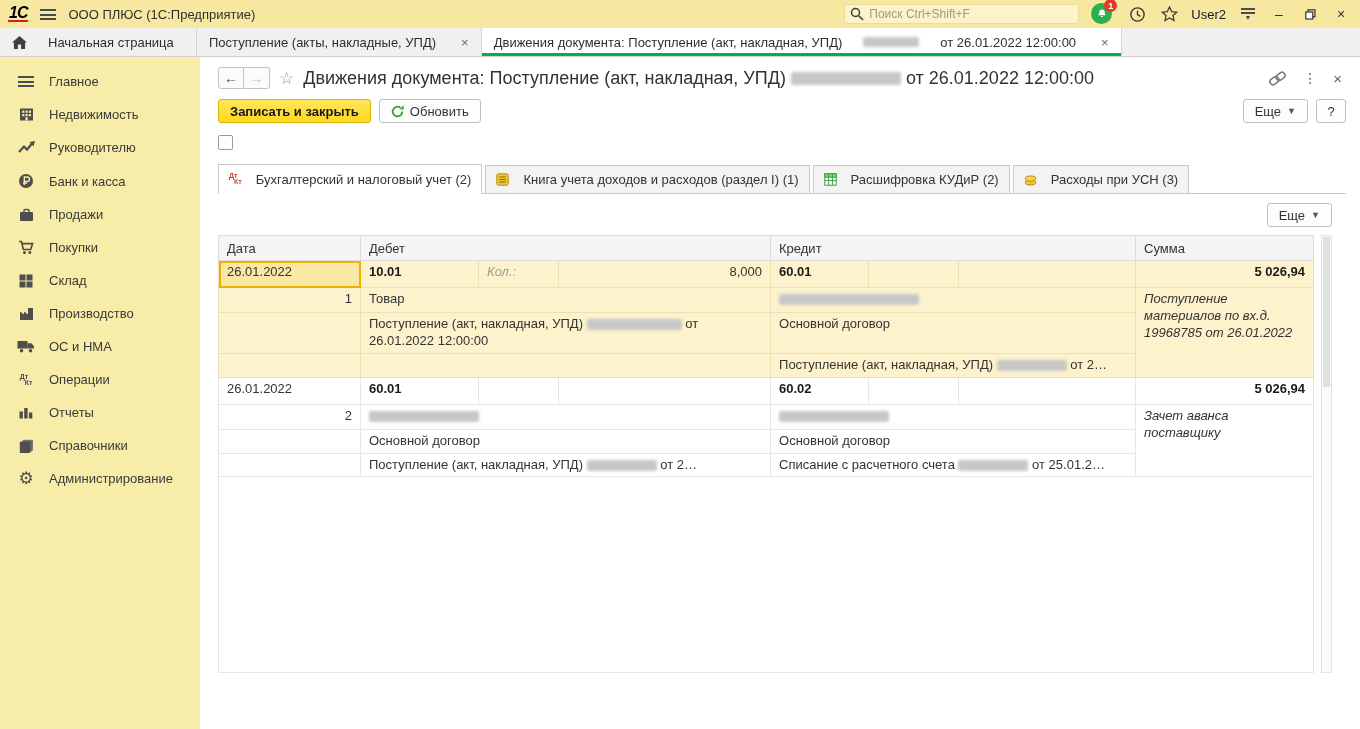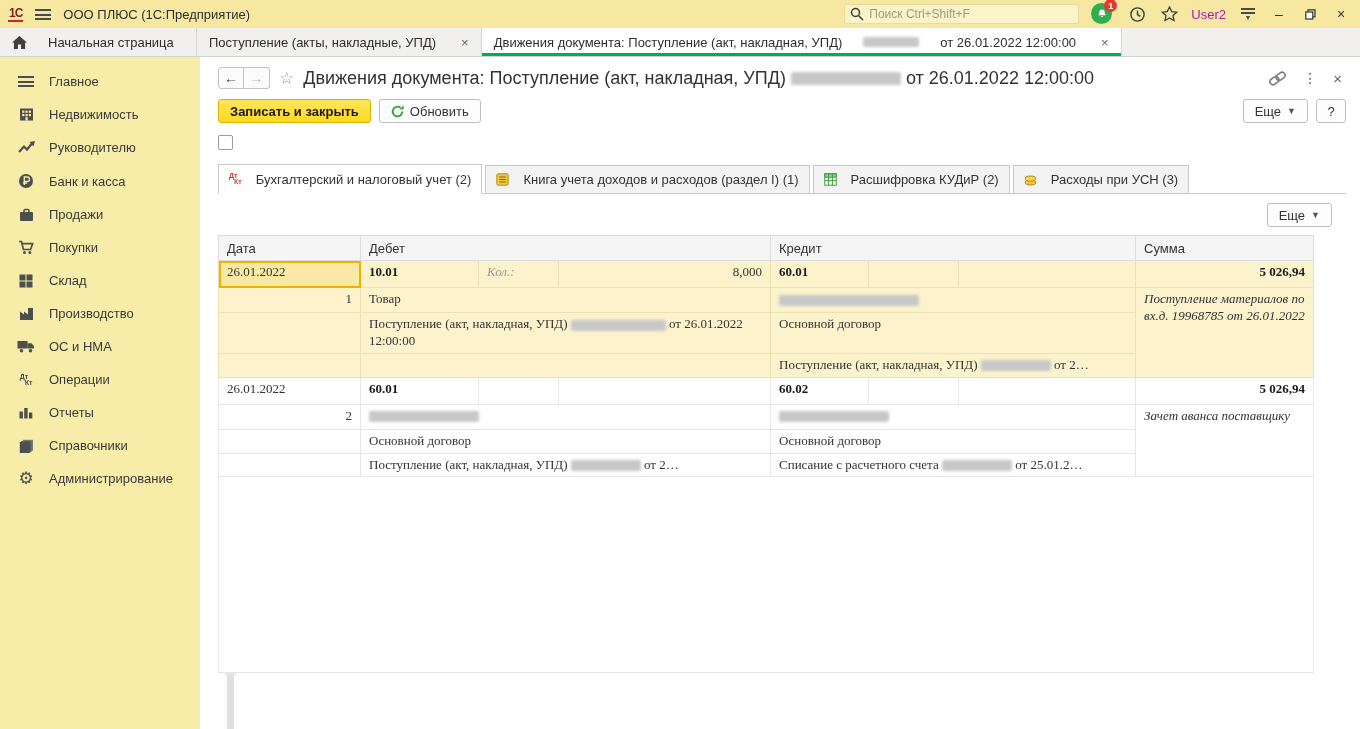--- a/index.html
+++ b/index.html
@@ -1,33 +1,33 @@
 <!DOCTYPE html>
 <html><head>
 <meta charset="utf-8">
 <style>
   * { box-sizing: border-box; margin: 0; padding: 0; }
   html,body { width:1360px; height:729px; overflow:hidden; }
   body { font-family:"Liberation Sans","DejaVu Sans",sans-serif; font-size:13px; color:#333; background:#fff; }
 
   
   .topbar { height:28px; background:#f6e8a0; display:flex; align-items:center; padding:0 10px 0 8px; gap:12px; }
-  .logo1c { color:#7f1d1d; font-weight:bold; font-size:12px; letter-spacing:-1px; border-bottom:2px solid #d6201f; line-height:14px; padding:0 1px; }
+  .logo1c { color:#000000; font-weight:bold; font-style:italic; font-size:16px; letter-spacing:-1px; border-bottom:2px solid #d6201f; line-height:14px; padding:0 1px; }
   .burger { width:16px; height:11px; border-top:2px solid #4a4a4a; border-bottom:2px solid #4a4a4a; position:relative; }
   .burger::after { content:""; position:absolute; left:0; right:0; top:3px; border-top:2px solid #4a4a4a; }
   .app-title { color:#2e2e2e; }
   .search-wrap { margin-left:auto; position:relative; width:235px;text-decoration:underline; }
   .search-wrap svg { position:absolute; left:6px; top:3px; }
   .search-input { width:235px; height:20px; background:#fbf3c9; border:1px solid #e9dc9c; border-radius:3px; padding:0 6px 0 24px; font-size:12px; color:#444; outline:none; font-family:inherit; }
   .search-input::placeholder { color:#a09a83; }
   .tb-ic { display:flex; align-items:center; justify-content:center; height:22px; min-width:20px; cursor:default; }
   .bell-wrap { position:relative; width:24px; height:22px; }
   .bell-circle { position:absolute; left:0; top:0; width:21px; height:21px; border-radius:50%; background:#2fae4d; display:flex; align-items:center; justify-content:center; }
   .bell-badge { position:absolute; right:-2px; top:-4px; min-width:13px; height:13px; border-radius:7px; background:#e43a2e; color:#fff; font-size:9px; font-weight:bold; display:flex; align-items:center; justify-content:center; padding:0 2px; }
-  .user-label { color:#a21caf; }
+  .user-label { color:#0f172a; }
   .svc-menu { display:flex; flex-direction:column; align-items:center; gap:2px; }
   .svc-menu i { display:block; width:14px; border-top:2px solid #4a4a4a; }
   .svc-menu b { font-size:7px; color:#4a4a4a; line-height:4px; }
   .win-ctl { font-size:14px; color:#333; width:18px; text-align:center; }
 
   
   .tabbar { height:29px; background:#f1f0ee; border-bottom:1px solid #cfcfcf; display:flex; align-items:stretch; }
   .wtab { display:flex; align-items:center; gap:21px; padding:0 12px; border-right:1px solid #d6d5d3; color:#2e2e2e; white-space:nowrap; }
   .wtab .x { color:#666; margin-left:4px; font-size:13px; }
   .wtab.home { width:197px; }
@@ -70,24 +70,24 @@
   .cb { width:15px; height:15px; border:1px solid #9b9b9b; background:#fff; border-radius:2px; flex:none; }
 
   
   .doc-tabs { display:flex; align-items:flex-end; border-bottom:1px solid #c9c9c9; margin-top:14px; height:30px; }
   .doc-tab { display:flex; align-items:center; gap:14px; padding:0 10px; border:1px solid #c9c9c9; border-bottom:none; background:#f3f3f3; margin-right:3px; height:28px; color:#333; white-space:nowrap; }
   .doc-tab.active { background:#fff; height:30px; margin-bottom:-1px; border-bottom:1px solid #fff; }
 
   .panel-toolbar { display:flex; justify-content:flex-end; padding:9px 14px 8px 0; }
 
   
-  .table-zone { display:flex; align-items:stretch;flex-direction:column; }
+  .table-zone { display:flex; align-items:stretch; }
   table.reg { border-collapse:collapse; table-layout:fixed; width:1095px; font-size:13px; }
   .reg th { background:#f5f5f5; border:1px solid #dcdcdc; font-weight:normal; text-align:left; padding:4px 8px; color:#333; height:25px; }
-  .reg td { border:1px solid #e6e6e6; padding:3px 8px; vertical-align:top; line-height:1.3;font-family:Liberation Serif, serif; }
+  .reg td { border:1px solid #e6e6e6; padding:3px 8px; vertical-align:top; line-height:1.3; }
   tr.ye td { background:#fcf3cd; border-color:#ece1b4; }
   td.selcell { background:#fae9a4 !important; outline:2px solid #edb200; outline-offset:-2px; }
   td.num { text-align:right; }
   td.acc { font-weight:bold; color:#1a1a1a; }
   td.sum { text-align:right; font-weight:bold; color:#1a1a1a; }
   td.kol { font-style:italic; color:#9a9a9a; }
   td.comment { font-style:italic; color:#333; vertical-align:top; }
   .wrapcell { display:block; max-width:378px; }
   tr.rA td { height:27px; }
   tr.rB td { height:25px; }

